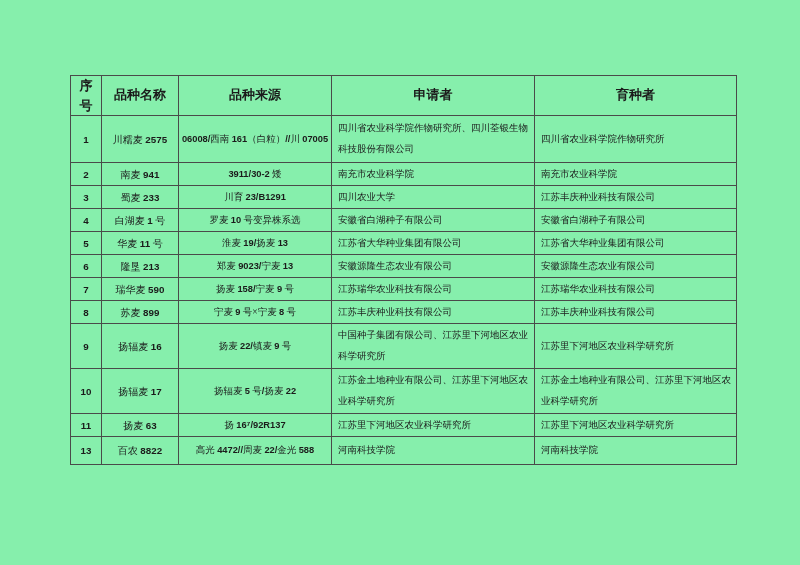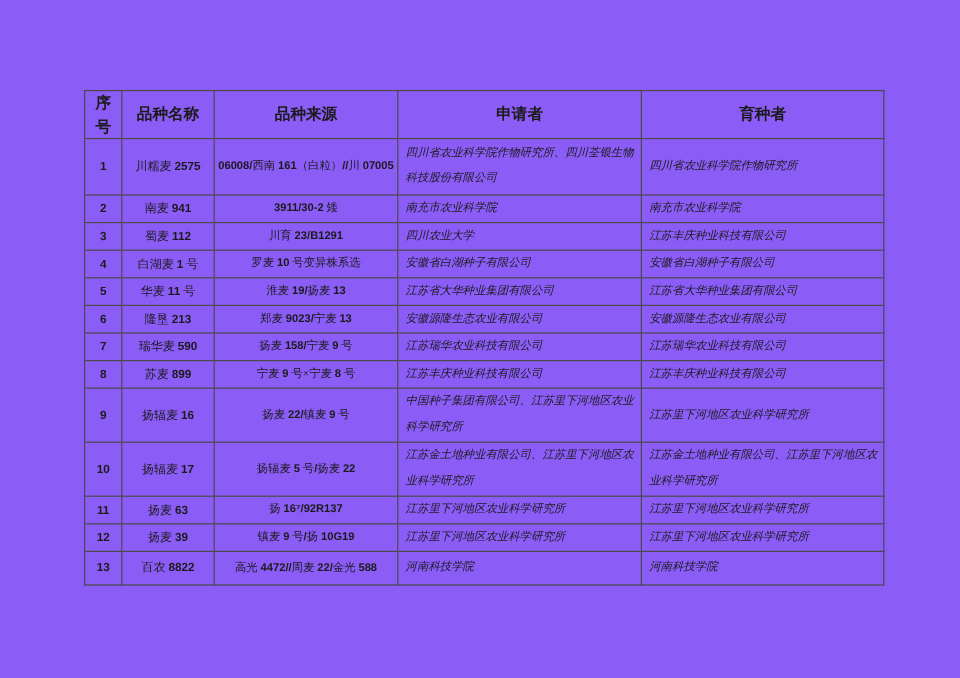--- a/index.html
+++ b/index.html
@@ -6,21 +6,21 @@
   html, body { background: #ffffff; }
   body {
     width: 800px; height: 565px;
     position: relative;
     font-family: "Liberation Serif", serif;
     color: #1b1b1b;
   }
   .page {
     position: absolute; left: 0; top: 0;
     width: 800px; height: 565px;
-    background: #8b5cf6;
+    background: #86efac;
   }
   table.variety-table {
     position: absolute; left: 70px; top: 75px;
     border-collapse: collapse;
     table-layout: fixed;
     width: 666px;
   }
   .variety-table th, .variety-table td {
     border: 1px solid #4a4a4a;
     vertical-align: middle;
@@ -45,21 +45,20 @@
   col.w-app  { width: 203px; }
   col.w-brd  { width: 202px; }
   
   .vwrap { display: inline-block; width: 1.1em; word-break: break-all; line-height: 1.5; }
   td.c-src { font-size: 9.5px; white-space: nowrap; overflow: hidden; margin-left: 40px; }
   td.c-app, td.c-brd {
     font-size: 9.5px;
     text-align: left;
     padding-left: 6px;
     padding-right: 4px;
-    font-style: italic;
   }
   
   tr.rh23 td { height: 23px; }
   tr.rh28 td { height: 28px; }
   tr.rh45 td { height: 45px; }
   tr.rh47 td { height: 47px; }
   
   .b { font-weight: bold; font-family: "Liberation Sans", sans-serif; font-size: 0.98em; }
 </style>
 </head>
@@ -93,21 +92,21 @@
       </tr>
       <tr class="rh23">
         <td class="c-no"><span class="b">2</span></td>
         <td class="c-name">南麦 <span class="b">941</span></td>
         <td class="c-src"><span class="b">3911/30-2</span> 矮</td>
         <td class="c-app">南充市农业科学院</td>
         <td class="c-brd">南充市农业科学院</td>
       </tr>
       <tr class="rh23">
         <td class="c-no"><span class="b">3</span></td>
-        <td class="c-name">蜀麦 <span class="b">112</span></td>
+        <td class="c-name">蜀麦 <span class="b">233</span></td>
         <td class="c-src">川育 <span class="b">23/B1291</span></td>
         <td class="c-app">四川农业大学</td>
         <td class="c-brd">江苏丰庆种业科技有限公司</td>
       </tr>
       <tr class="rh23">
         <td class="c-no"><span class="b">4</span></td>
         <td class="c-name">白湖麦 <span class="b">1</span> 号</td>
         <td class="c-src">罗麦 <span class="b">10</span> 号变异株系选</td>
         <td class="c-app">安徽省白湖种子有限公司</td>
         <td class="c-brd">安徽省白湖种子有限公司</td>
@@ -154,27 +153,20 @@
         <td class="c-app">江苏金土地种业有限公司、江苏里下河地区农业科学研究所</td>
         <td class="c-brd">江苏金土地种业有限公司、江苏里下河地区农业科学研究所</td>
       </tr>
       <tr class="rh23">
         <td class="c-no"><span class="b">11</span></td>
         <td class="c-name">扬麦 <span class="b">63</span></td>
         <td class="c-src">扬 <span class="b">16⁷/92R137</span></td>
         <td class="c-app">江苏里下河地区农业科学研究所</td>
         <td class="c-brd">江苏里下河地区农业科学研究所</td>
       </tr>
-      <tr class="rh23">
-        <td class="c-no"><span class="b">12</span></td>
-        <td class="c-name">扬麦 <span class="b">39</span></td>
-        <td class="c-src">镇麦 <span class="b">9</span> 号<span class="b">/</span>扬 <span class="b">10G19</span></td>
-        <td class="c-app">江苏里下河地区农业科学研究所</td>
-        <td class="c-brd">江苏里下河地区农业科学研究所</td>
-      </tr>
       <tr class="rh28">
         <td class="c-no"><span class="b">13</span></td>
         <td class="c-name">百农 <span class="b">8822</span></td>
         <td class="c-src">高光 <span class="b">4472//</span>周麦 <span class="b">22/</span>金光 <span class="b">588</span></td>
         <td class="c-app">河南科技学院</td>
         <td class="c-brd">河南科技学院</td>
       </tr>
     </tbody>
   </table>
 </div>

